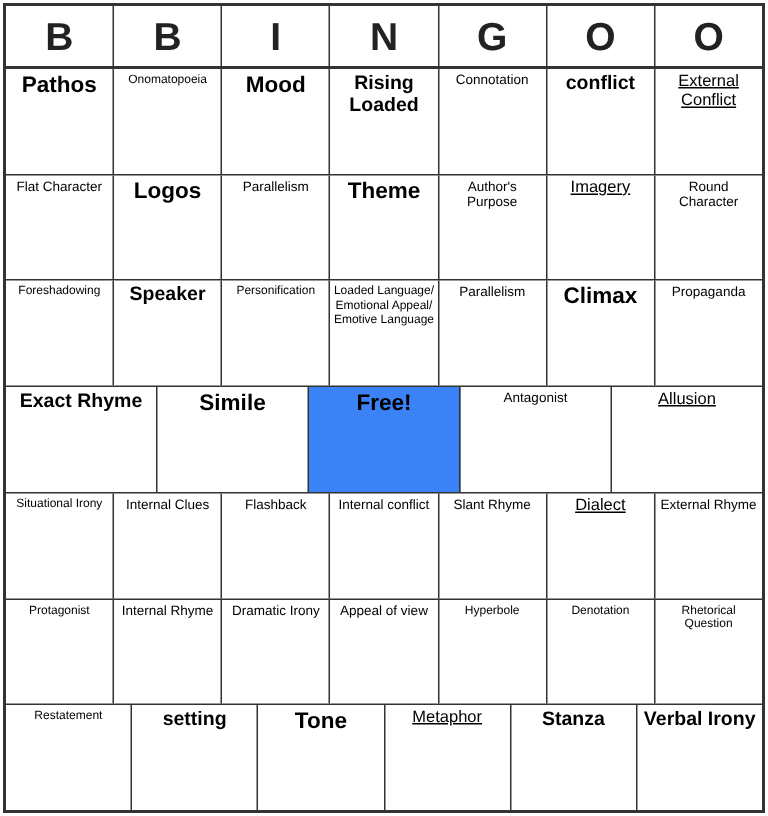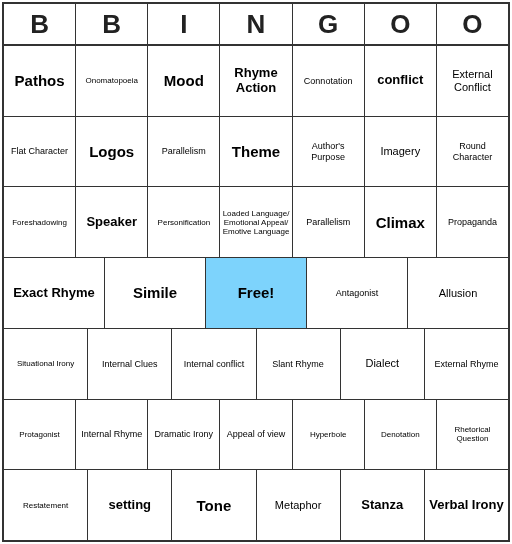--- a/index.html
+++ b/index.html
@@ -46,37 +46,36 @@
       display: flex;
       flex-direction: row;
       flex: 1;
       border-bottom: 1px solid #333;
     }
     .grid-row:last-child { border-bottom: none; }
     .cell {
       flex: 1;
       border-right: 1px solid #333;
       display: flex;
-      align-items: center;
       justify-content: center;
       text-align: center;
       padding: 2px;
       overflow: hidden;
     }
     .cell:last-child { border-right: none; }
     .cell-text {
       line-height: 1.15;
     }
     .text-xl { font-size: 15px; font-weight: bold; }
     .text-lg { font-size: 13px; font-weight: bold; }
-    .text-md { font-size: 11px; }
+    .text-md { font-size: 11px; text-decoration: underline; }
     .text-sm { font-size: 9px; }
     .text-xs { font-size: 8px; }
     .free-cell {
-      background: #7dd3fc;
+      background: #3b82f6;
       font-size: 16px;
       font-weight: bold;
     }
   </style>
 </head>
 <body>
 
 <div class="bingo-container">
   <div class="header-row">
   <div class="header-cell">
@@ -106,21 +105,21 @@
         <div class="cell">
           <span class="cell-text text-xl">Pathos</span>
         </div>
         <div class="cell">
           <span class="cell-text text-xs">Onomatopoeia</span>
         </div>
         <div class="cell">
           <span class="cell-text text-xl">Mood</span>
         </div>
         <div class="cell">
-          <span class="cell-text text-lg">Rhyme Action</span>
+          <span class="cell-text text-lg">Rising Loaded</span>
         </div>
         <div class="cell">
           <span class="cell-text text-sm">Connotation</span>
         </div>
         <div class="cell">
           <span class="cell-text text-lg">conflict</span>
         </div>
         <div class="cell">
           <span class="cell-text text-md">External Conflict</span>
         </div>
@@ -187,20 +186,23 @@
         <div class="cell">
           <span class="cell-text text-md">Allusion</span>
         </div>
       </div>
       <div class="grid-row">
         <div class="cell">
           <span class="cell-text text-xs">Situational Irony</span>
         </div>
         <div class="cell">
           <span class="cell-text text-sm">Internal Clues</span>
+        </div>
+        <div class="cell">
+          <span class="cell-text text-sm">Flashback</span>
         </div>
         <div class="cell">
           <span class="cell-text text-sm">Internal conflict</span>
         </div>
         <div class="cell">
           <span class="cell-text text-sm">Slant Rhyme</span>
         </div>
         <div class="cell">
           <span class="cell-text text-md">Dialect</span>
         </div>

